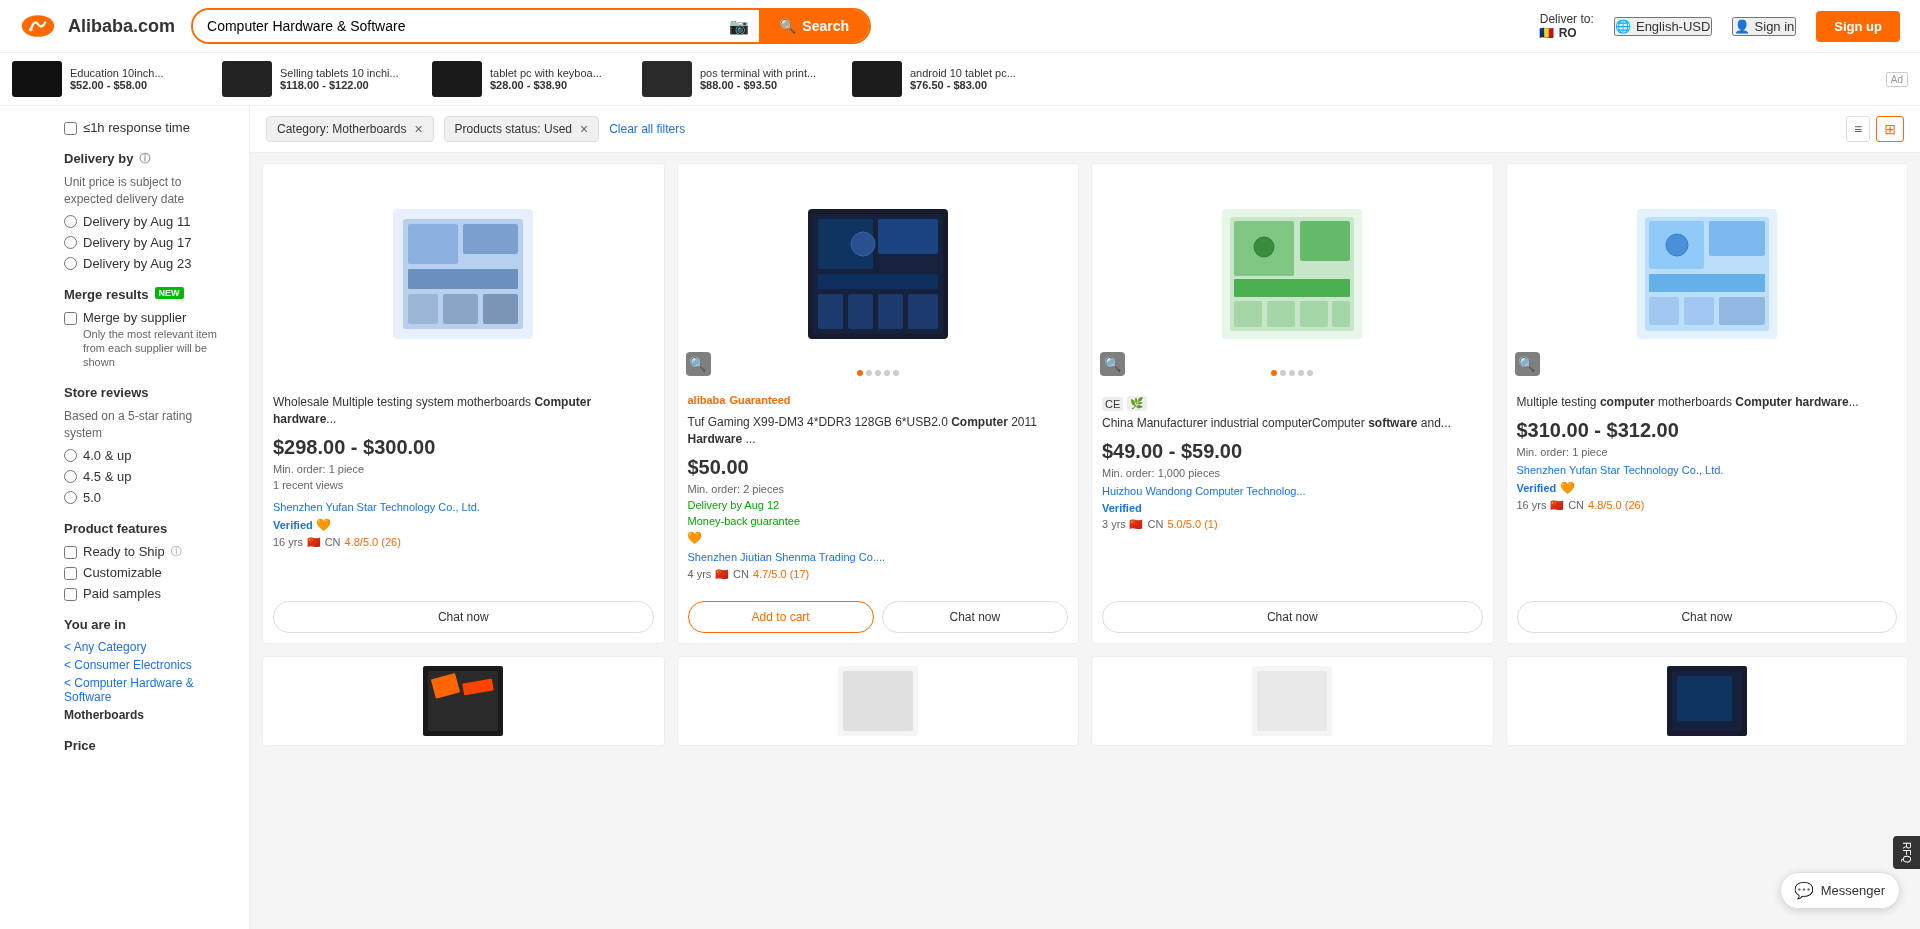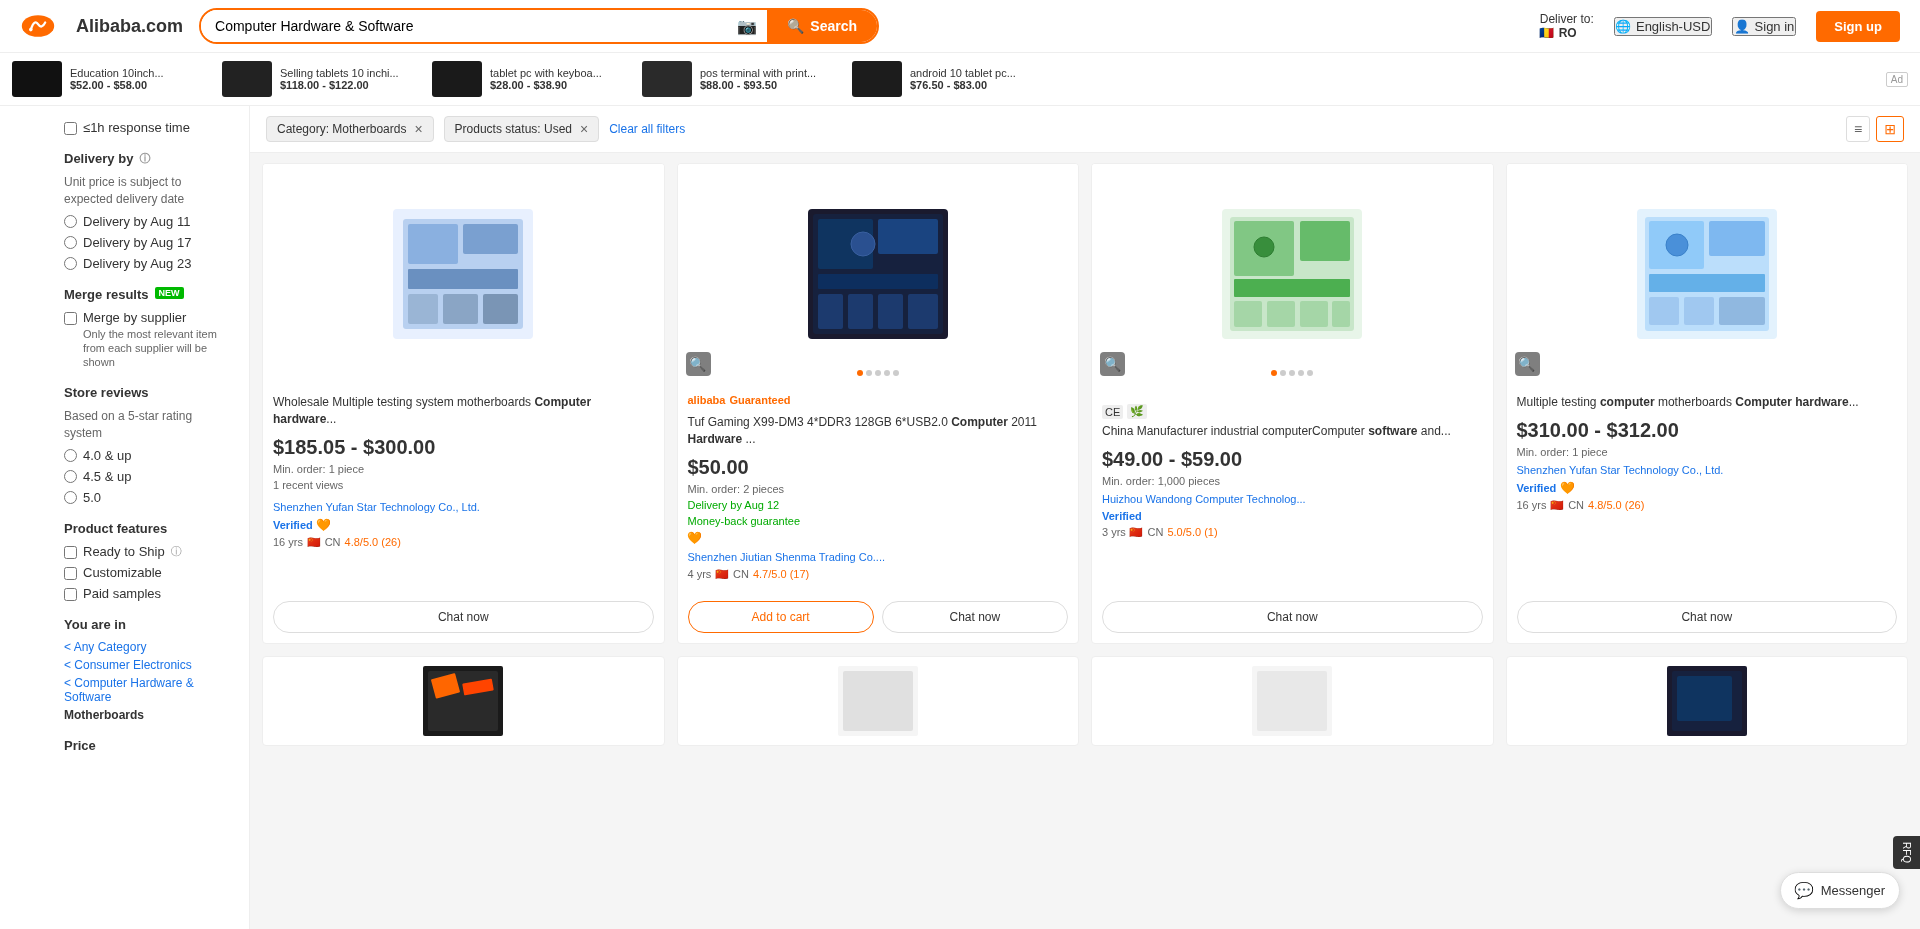--- a/index.html
+++ b/index.html
@@ -1,20 +1,20 @@
 <!DOCTYPE html>
 <html><head>
   <meta charset="utf-8">
   <style>
     * { box-sizing: border-box; margin: 0; padding: 0; }
     body { font-family: Arial, sans-serif; font-size: 13px; background: #f5f5f5; color: #333; overflow-x: hidden; }
 
     
     .header { background: #fff; padding: 8px 20px; display: flex; align-items: center; gap: 16px; border-bottom: 1px solid #eee; position: sticky; top: 0; z-index: 100; }
-    .logo { display: flex; align-items: center; gap: 20px; text-decoration: none; }
+    .logo { display: flex; align-items: center; gap: 12px; text-decoration: none; }
     .logo-icon { width: 36px; height: 30px; }
     .logo-text { font-size: 18px; font-weight: bold; color: #333; }
     .search-bar { flex: 1; display: flex; align-items: center; border: 2px solid #ff6a00; border-radius: 24px; overflow: hidden; max-width: 680px; }
     .search-input { flex: 1; border: none; outline: none; padding: 8px 14px; font-size: 14px; }
     .search-camera { background: none; border: none; padding: 0 10px; cursor: pointer; color: #999; font-size: 16px; }
     .search-btn { background: #ff6a00; color: #fff; border: none; padding: 8px 20px; font-size: 14px; font-weight: bold; cursor: pointer; display: flex; align-items: center; gap: 6px; }
     .header-right { display: flex; align-items: center; gap: 20px; margin-left: auto; }
     .deliver-to { font-size: 12px; color: #333; text-align: center; }
     .deliver-to .country { font-weight: bold; }
     .lang-btn { display: flex; align-items: center; gap: 4px; font-size: 13px; cursor: pointer; color: #333; }
@@ -75,21 +75,21 @@
     .money-back { font-size: 11px; color: #00aa00; }
     .alibaba-guaranteed { display: flex; align-items: flex-end; gap: 4px; margin-bottom: 4px; }
     .alibaba-logo-small { font-size: 11px; color: #ff6a00; font-weight: bold; }
     .guaranteed-text { font-size: 11px; color: #ff6a00; font-weight: bold; }
     .verified-badge { display: flex; align-items: center; gap: 4px; }
     .verified-text { color: #1a73e8; font-size: 11px; font-weight: bold; }
     .heart-icon { color: #ff6a00; font-size: 12px; }
     .supplier-link { color: #1a73e8; font-size: 11px; text-decoration: none; cursor: pointer; }
     .supplier-meta { font-size: 11px; color: #666; display: flex; align-items: center; gap: 4px; flex-wrap: wrap; }
     .rating { color: #ff6a00; }
-    .certifications { display: flex; align-items: center; gap: 4px; margin-top: 10px; }
+    .certifications { display: flex; align-items: center; gap: 4px; margin-top: 2px; }
     .cert-icon { font-size: 11px; color: #333; background: #eee; border-radius: 2px; padding: 1px 3px; }
     .card-actions { padding: 10px; display: flex; gap: 8px; }
     .chat-btn { flex: 1; border: 1px solid #ddd; background: #fff; padding: 8px; border-radius: 20px; font-size: 12px; cursor: pointer; color: #333; }
     .cart-btn { flex: 1; border: 1px solid #ff6a00; background: #fff; padding: 8px; border-radius: 20px; font-size: 12px; cursor: pointer; color: #ff6a00; }
 
     
     .ad-badge { position: absolute; top: 4px; right: 4px; background: rgba(255,255,255,0.9); border: 1px solid #ccc; font-size: 10px; color: #999; padding: 1px 4px; border-radius: 2px; }
 
     
     .second-row { display: grid; grid-template-columns: repeat(4, 1fr); gap: 12px; margin-top: 12px; }
@@ -316,21 +316,21 @@
               <rect x="15" y="60" width="110" height="20" fill="#6a90c0" rx="1"></rect>
               <rect x="15" y="85" width="30" height="30" fill="#9ab5d5" rx="2"></rect>
               <rect x="50" y="85" width="35" height="30" fill="#8aa5c5" rx="2"></rect>
               <rect x="90" y="85" width="35" height="30" fill="#7a95b5" rx="2"></rect>
             </svg>
           </div>
           <div class="product-info">
             <div class="product-title">
               Wholesale Multiple testing system motherboards <strong>Computer hardware</strong>...
             </div>
-            <div class="product-price">$185.05 - $300.00</div>
+            <div class="product-price">$298.00 - $300.00</div>
             <div class="product-moq">Min. order: 1 piece</div>
             <div class="product-views">1 recent views</div>
             <div style="margin-top:4px;">
               <a class="supplier-link">Shenzhen Yufan Star Technology Co., Ltd.</a>
             </div>
             <div class="verified-badge">
               <span class="verified-text">Verified</span>
               <span class="heart-icon">🧡</span>
             </div>
             <div class="supplier-meta">

